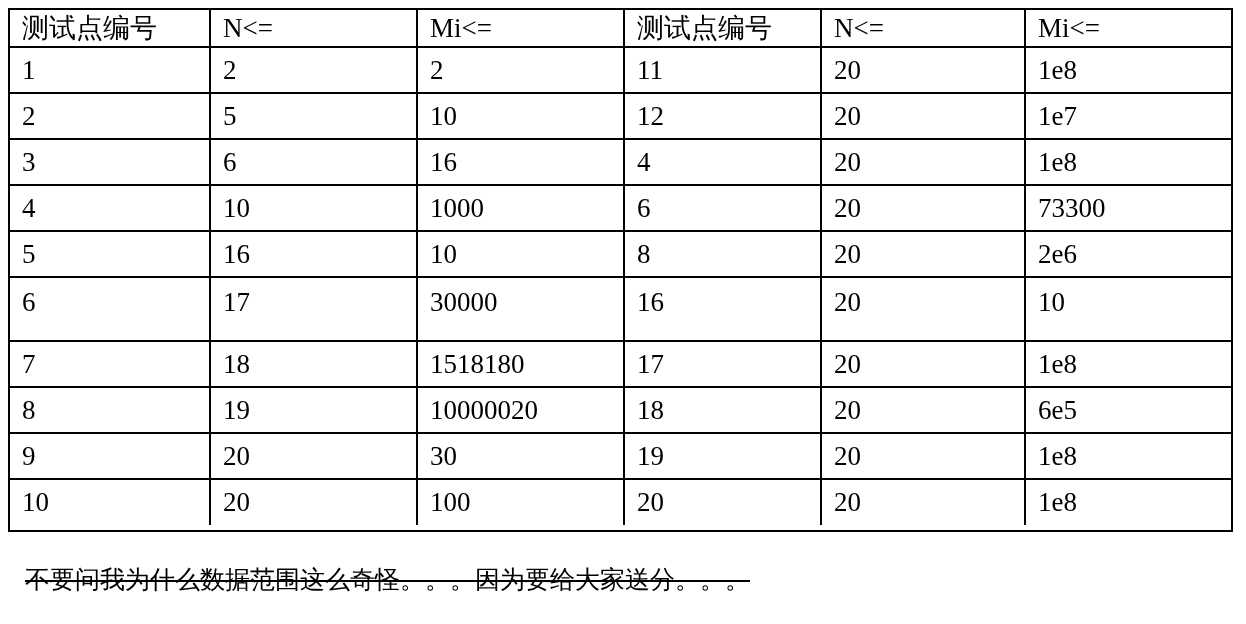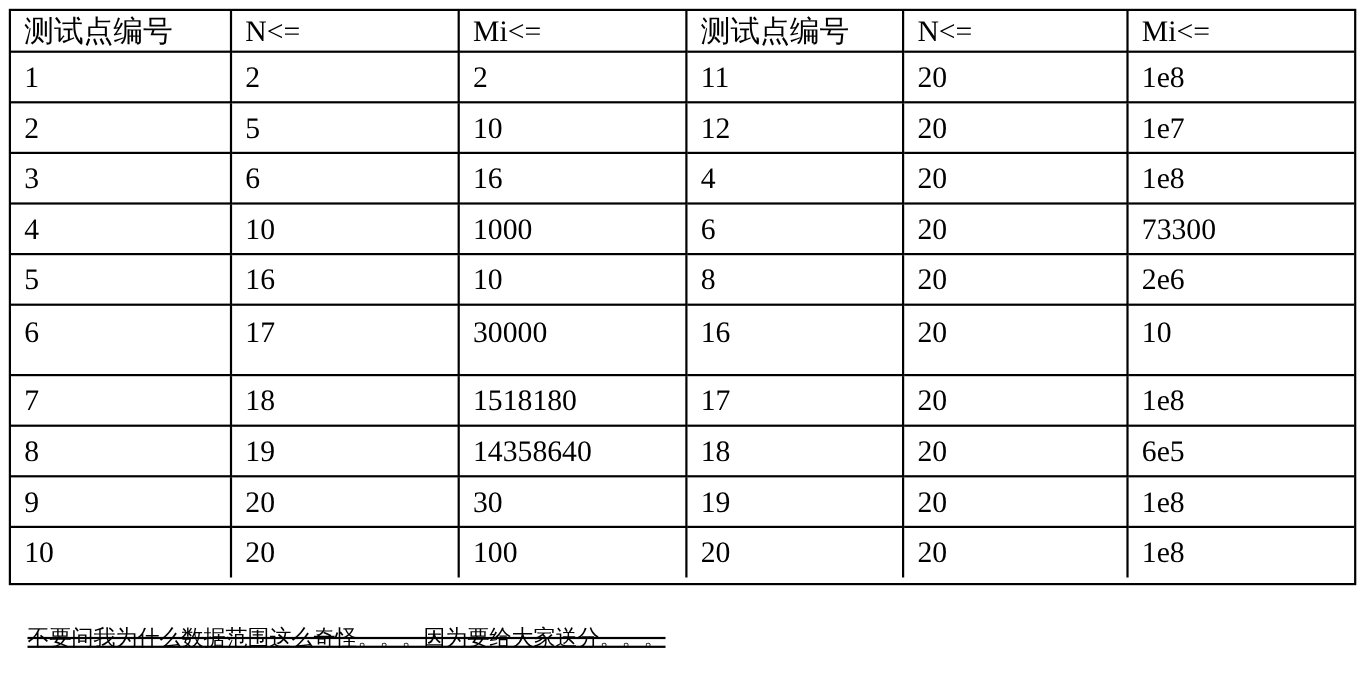--- a/index.html
+++ b/index.html
@@ -53,24 +53,23 @@
   
   tbody tr:nth-child(6) { height: 64px; }
   tbody tr:nth-child(6) td {
     vertical-align: top;
     padding-top: 9px;
   }
   .note {
     position: absolute;
     left: 25px;
     top: 563px;
-    font-size: 20px;
+    font-size: 25px;
     line-height: 34px;
     white-space: nowrap;
-    text-decoration: underline;
   }
   .note .struck {
     text-decoration: line-through;
     text-decoration-thickness: 2px;
     text-decoration-color: var(--text);
   }
 </style>
 </head>
 <body>
 
@@ -149,21 +148,21 @@
             <td>7</td>
             <td>18</td>
             <td>1518180</td>
             <td>17</td>
             <td>20</td>
             <td>1e8</td>
           </tr>
           <tr>
             <td>8</td>
             <td>19</td>
-            <td>14358640</td>
+            <td>10000020</td>
             <td>18</td>
             <td>20</td>
             <td>6e5</td>
           </tr>
           <tr>
             <td>9</td>
             <td>20</td>
             <td>30</td>
             <td>19</td>
             <td>20</td>

